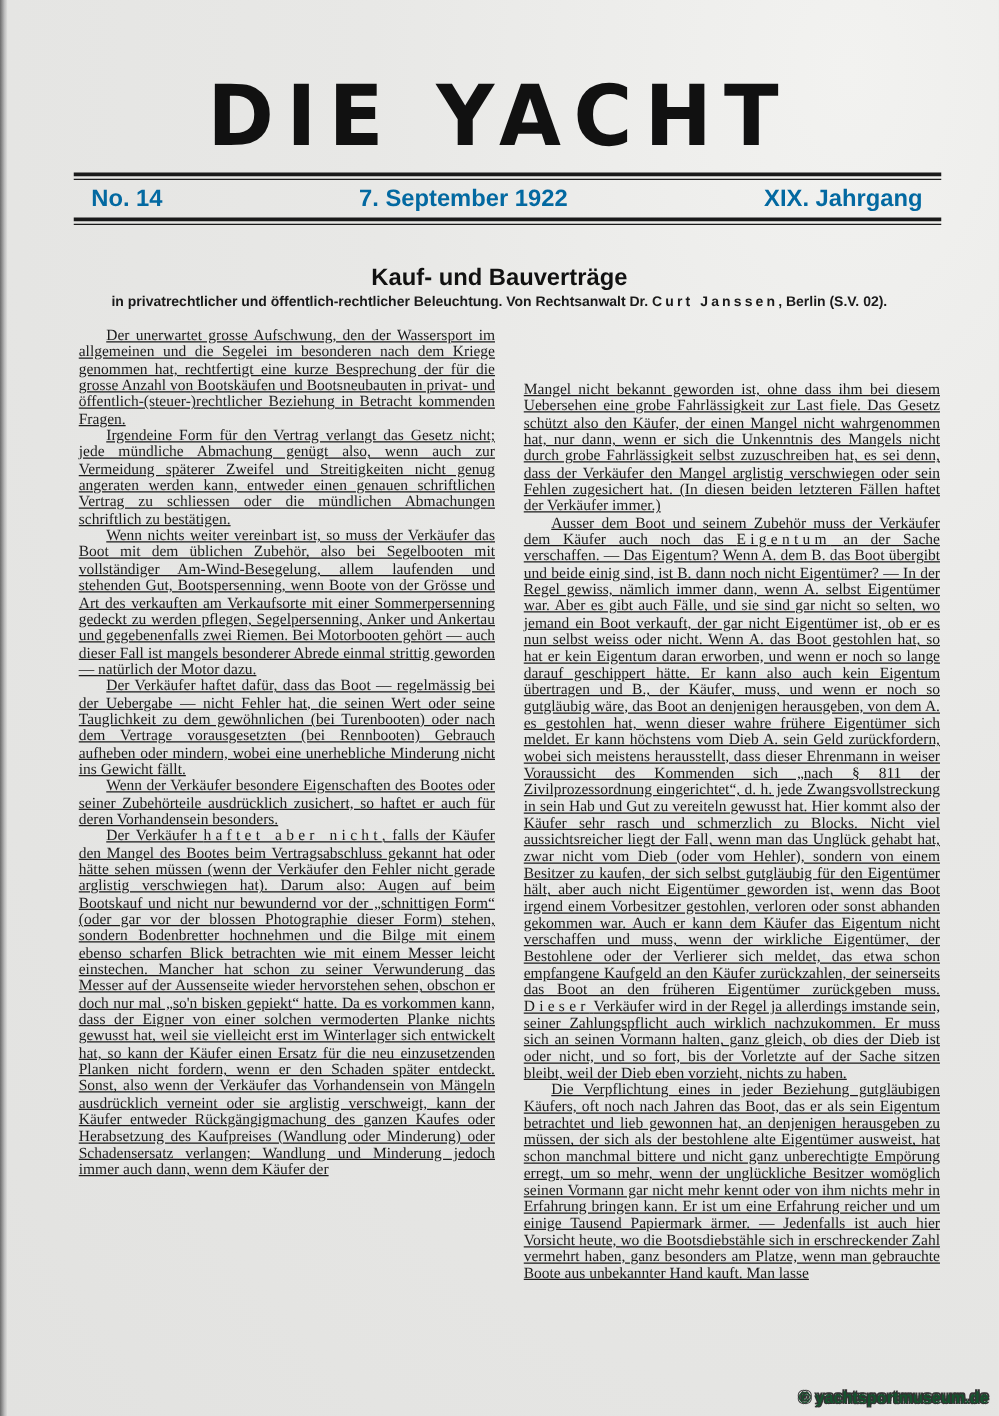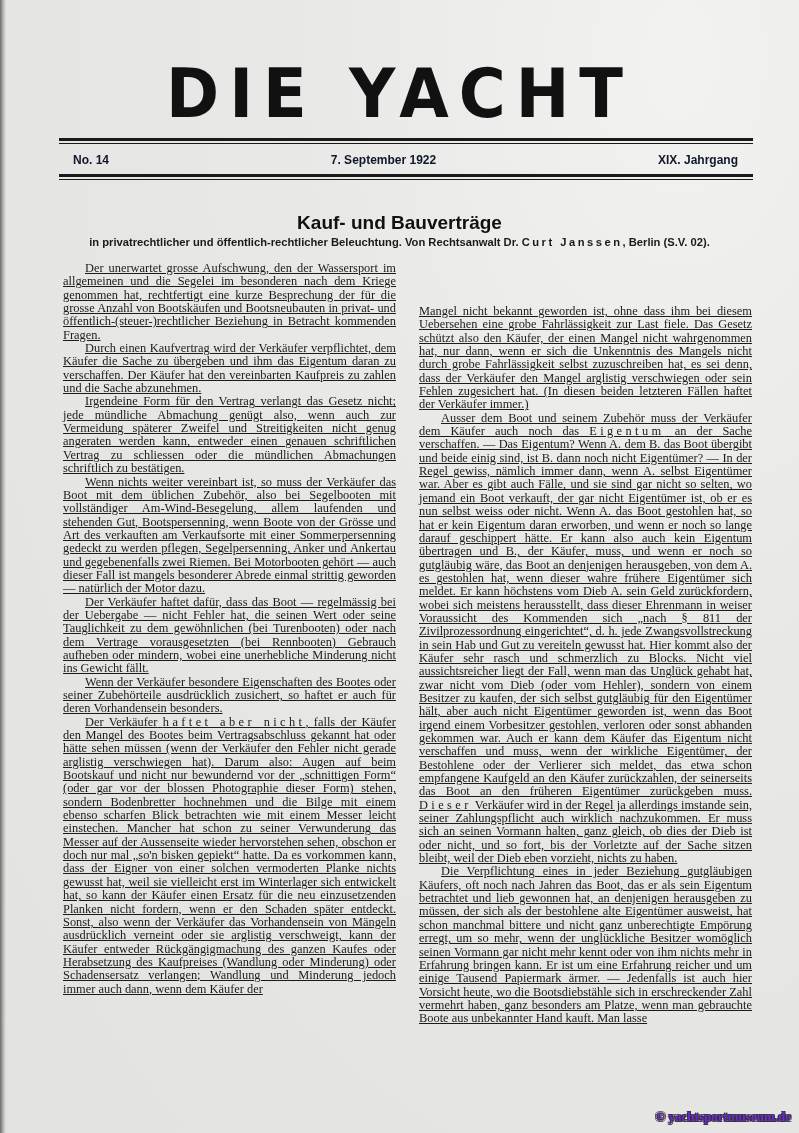--- a/index.html
+++ b/index.html
@@ -19,21 +19,21 @@
     font-family: "DejaVu Sans", sans-serif; font-weight: bold;
     font-size: 64px; letter-spacing: 10px; line-height: 64px; color: #111;
     transform: scaleY(1.05);
   }
   .rule { position: absolute; left: 59px; width: 694px; }
   .rule-top { top: 138px; border-top: 3px solid #1a1a1a; border-bottom: 1px solid #1a1a1a; height: 2px; }
   .rule-bot { top: 174px; border-top: 3px solid #1a1a1a; border-bottom: 1px solid #1a1a1a; height: 2px; }
   .issue-line {
     position: absolute; left: 73px; width: 665px; top: 150px; height: 20px;
     display: flex; justify-content: space-between; align-items: center;
-    font-family: "Liberation Sans", sans-serif; font-weight: bold; font-size: 12px; color: #0f172a;
+    font-family: "Liberation Sans", sans-serif; font-weight: bold; font-size: 19px; color: #0369a1;
   }
   .article-title {
     position: absolute; left: 0; width: 799px; top: 212px; text-align: center;
     font-family: "Liberation Sans", sans-serif; font-weight: bold; font-size: 19px; color: #111;
   }
   .article-sub {
     position: absolute; left: 0; width: 799px; top: 236px; text-align: center;
     font-family: "Liberation Sans", sans-serif; font-weight: bold; font-size: 11.2px; color: #1a1a1a;
   }
   .sp { letter-spacing: 2.5px; }
@@ -45,21 +45,21 @@
   .col-right { left: 419px; top: 264px; }
   .col p { margin: 0; text-indent: 22px; }
   .col p.noind { text-indent: 0; margin-top: 41px; }
   .col p + p { margin-top: 0; }
   .col h3 {
     margin: 3px 0 4px 0; text-align: center; font-weight: bold; font-size: 12.4px; letter-spacing: 2.6px;
   }
   .col .spaced { letter-spacing: 3.4px; }
   .watermark {
     position: absolute; right: 8px; bottom: 8px;
-    font-family: Liberation Serif, serif; font-weight: bold; font-size: 13px; color: #6d28d9;
+    font-family: Liberation Sans, sans-serif; font-weight: bold; font-size: 13px; color: #14532d;
     text-shadow: 1px 1px 0 #333, -1px -1px 0 #333, 1px -1px 0 #333, -1px 1px 0 #333;
   }
 </style>
 </head>
 <body>
 
 <div class="spine"></div>
 
 <div class="masthead">DIE YACHT</div>
 
@@ -72,21 +72,20 @@
 <div class="rule rule-bot"></div>
 
 <div class="article-title">Kauf- und Bauverträge</div>
 <div class="article-sub">
   <span>in privatrechtlicher und öffentlich-rechtlicher Beleuchtung. Von Rechtsanwalt Dr.</span>
   <span class="sp">Curt Janssen</span><span>, Berlin (S.V. 02).</span>
 </div>
 
 <div class="col col-left">
   <p>Der unerwartet grosse Aufschwung, den der Wassersport im allgemeinen und die Segelei im besonderen nach dem Kriege genommen hat, rechtfertigt eine kurze Besprechung der für die grosse Anzahl von Bootskäufen und Bootsneubauten in privat- und öffentlich-(steuer-)rechtlicher Beziehung in Betracht kommenden Fragen.</p>
-  <p>Durch einen Kaufvertrag wird der Verkäufer verpflichtet, dem Käufer die Sache zu übergeben und ihm das Eigentum daran zu verschaffen. Der Käufer hat den vereinbarten Kaufpreis zu zahlen und die Sache abzunehmen.</p>
   <p>Irgendeine Form für den Vertrag verlangt das Gesetz nicht; jede mündliche Abmachung genügt also, wenn auch zur Vermeidung späterer Zweifel und Streitigkeiten nicht genug angeraten werden kann, entweder einen genauen schriftlichen Vertrag zu schliessen oder die mündlichen Abmachungen schriftlich zu bestätigen.</p>
   <p>Wenn nichts weiter vereinbart ist, so muss der Verkäufer das Boot mit dem üblichen Zubehör, also bei Segelbooten mit vollständiger Am-Wind-Besegelung, allem laufenden und stehenden Gut, Bootspersenning, wenn Boote von der Grösse und Art des verkauften am Verkaufsorte mit einer Sommerpersenning gedeckt zu werden pflegen, Segelpersenning, Anker und Ankertau und gegebenenfalls zwei Riemen. Bei Motorbooten gehört — auch dieser Fall ist mangels besonderer Abrede einmal strittig geworden — natürlich der Motor dazu.</p>
   <p>Der Verkäufer haftet dafür, dass das Boot — regelmässig bei der Uebergabe — nicht Fehler hat, die seinen Wert oder seine Tauglichkeit zu dem gewöhnlichen (bei Turenbooten) oder nach dem Vertrage vorausgesetzten (bei Rennbooten) Gebrauch aufheben oder mindern, wobei eine unerhebliche Minderung nicht ins Gewicht fällt.</p>
   <p>Wenn der Verkäufer besondere Eigenschaften des Bootes oder seiner Zubehörteile ausdrücklich zusichert, so haftet er auch für deren Vorhandensein besonders.</p>
   <p><span>Der Verkäufer</span> <span class="spaced">haftet aber nicht</span><span>, falls der Käufer den Mangel des Bootes beim Vertragsabschluss gekannt hat oder hätte sehen müssen (wenn der Verkäufer den Fehler nicht gerade arglistig verschwiegen hat). Darum also: Augen auf beim Bootskauf und nicht nur bewundernd vor der „schnittigen Form“ (oder gar vor der blossen Photographie dieser Form) stehen, sondern Bodenbretter hochnehmen und die Bilge mit einem ebenso scharfen Blick betrachten wie mit einem Messer leicht einstechen. Mancher hat schon zu seiner Verwunderung das Messer auf der Aussenseite wieder hervorstehen sehen, obschon er doch nur mal „so'n bisken gepiekt“ hatte. Da es vorkommen kann, dass der Eigner von einer solchen vermoderten Planke nichts gewusst hat, weil sie vielleicht erst im Winterlager sich entwickelt hat, so kann der Käufer einen Ersatz für die neu einzusetzenden Planken nicht fordern, wenn er den Schaden später entdeckt. Sonst, also wenn der Verkäufer das Vorhandensein von Mängeln ausdrücklich verneint oder sie arglistig verschweigt, kann der Käufer entweder Rückgängigmachung des ganzen Kaufes oder Herabsetzung des Kaufpreises (Wandlung oder Minderung) oder Schadensersatz verlangen; Wandlung und Minderung jedoch immer auch dann, wenn dem Käufer der</span></p>
 </div>
 
 <div class="col col-right">
   <p class="noind">Mangel nicht bekannt geworden ist, ohne dass ihm bei diesem Uebersehen eine grobe Fahrlässigkeit zur Last fiele. Das Gesetz schützt also den Käufer, der einen Mangel nicht wahrgenommen hat, nur dann, wenn er sich die Unkenntnis des Mangels nicht durch grobe Fahrlässigkeit selbst zuzuschreiben hat, es sei denn, dass der Verkäufer den Mangel arglistig verschwiegen oder sein Fehlen zugesichert hat. (In diesen beiden letzteren Fällen haftet der Verkäufer immer.)</p>
   <p><span>Ausser dem Boot und seinem Zubehör muss der Verkäufer dem Käufer auch noch das</span> <span class="spaced">Eigentum</span> <span>an der Sache verschaffen. — Das Eigentum? Wenn A. dem B. das Boot übergibt und beide einig sind, ist B. dann noch nicht Eigentümer? — In der Regel gewiss, nämlich immer dann, wenn A. selbst Eigentümer war. Aber es gibt auch Fälle, und sie sind gar nicht so selten, wo jemand ein Boot verkauft, der gar nicht Eigentümer ist, ob er es nun selbst weiss oder nicht. Wenn A. das Boot gestohlen hat, so hat er kein Eigentum daran erworben, und wenn er noch so lange darauf geschippert hätte. Er kann also auch kein Eigentum übertragen und B., der Käufer, muss, und wenn er noch so gutgläubig wäre, das Boot an denjenigen herausgeben, von dem A. es gestohlen hat, wenn dieser wahre frühere Eigentümer sich meldet. Er kann höchstens vom Dieb A. sein Geld zurückfordern, wobei sich meistens herausstellt, dass dieser Ehrenmann in weiser Voraussicht des Kommenden sich „nach § 811 der Zivilprozessordnung eingerichtet“, d. h. jede Zwangsvollstreckung in sein Hab und Gut zu vereiteln gewusst hat. Hier kommt also der Käufer sehr rasch und schmerzlich zu Blocks. Nicht viel aussichtsreicher liegt der Fall, wenn man das Unglück gehabt hat, zwar nicht vom Dieb (oder vom Hehler), sondern von einem Besitzer zu kaufen, der sich selbst gutgläubig für den Eigentümer hält, aber auch nicht Eigentümer geworden ist, wenn das Boot irgend einem Vorbesitzer gestohlen, verloren oder sonst abhanden gekommen war. Auch er kann dem Käufer das Eigentum nicht verschaffen und muss, wenn der wirkliche Eigentümer, der Bestohlene oder der Verlierer sich meldet, das etwa schon empfangene Kaufgeld an den Käufer zurückzahlen, der seinerseits das Boot an den früheren Eigentümer zurückgeben muss.</span> <span class="spaced">Dieser</span> <span>Verkäufer wird in der Regel ja allerdings imstande sein, seiner Zahlungspflicht auch wirklich nachzukommen. Er muss sich an seinen Vormann halten, ganz gleich, ob dies der Dieb ist oder nicht, und so fort, bis der Vorletzte auf der Sache sitzen bleibt, weil der Dieb eben vorzieht, nichts zu haben.</span></p>

